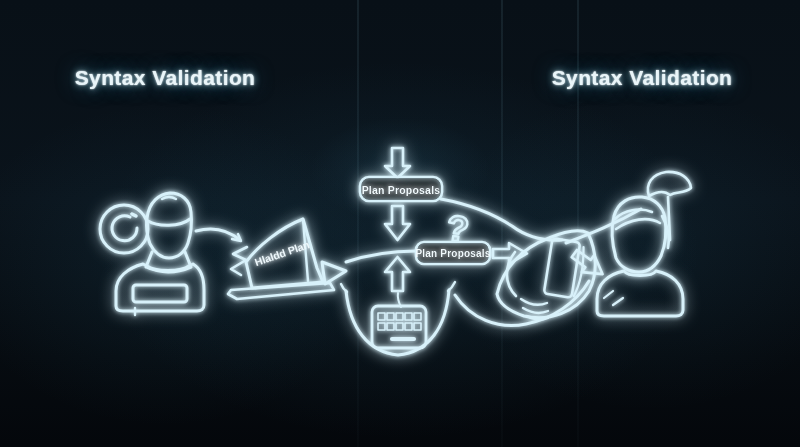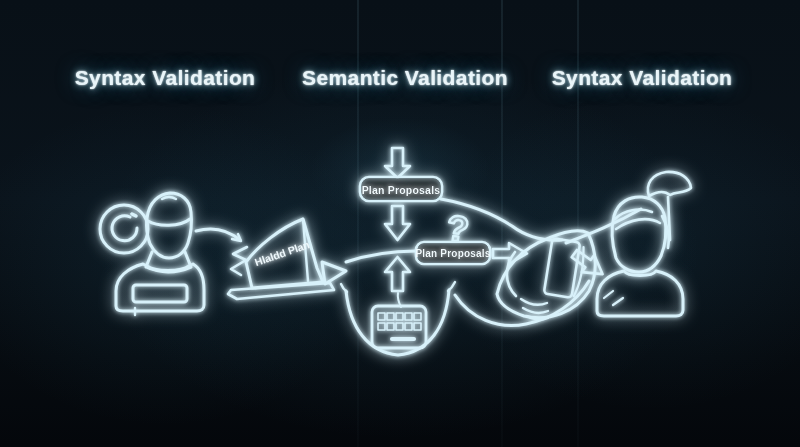--- a/index.html
+++ b/index.html
@@ -24,21 +24,20 @@
 </head>
 <body>
 
 <div class="stage">
 
   <div class="seam" style="left:357px"></div>
   <div class="seam" style="left:501px"></div>
   <div class="seam" style="left:577px"></div>
 
   <div class="title" style="left:165px;top:66px">Syntax Validation</div>
-  <div class="title" style="left:405px;top:66px">Semantic Validation</div>
   <div class="title" style="left:642px;top:66px">Syntax Validation</div>
 
   <svg width="800" height="447" viewBox="0 0 800 447" style="position:absolute;left:0;top:0">
     <defs>
       <filter id="neon" x="-30%" y="-30%" width="160%" height="160%">
         <feGaussianBlur in="SourceGraphic" stdDeviation="2.2" result="b1"></feGaussianBlur>
         <feGaussianBlur in="SourceGraphic" stdDeviation="7" result="b2"></feGaussianBlur>
         <feMerge>
           <feMergeNode in="b2"></feMergeNode>
             <feMergeNode in="b1"></feMergeNode>

